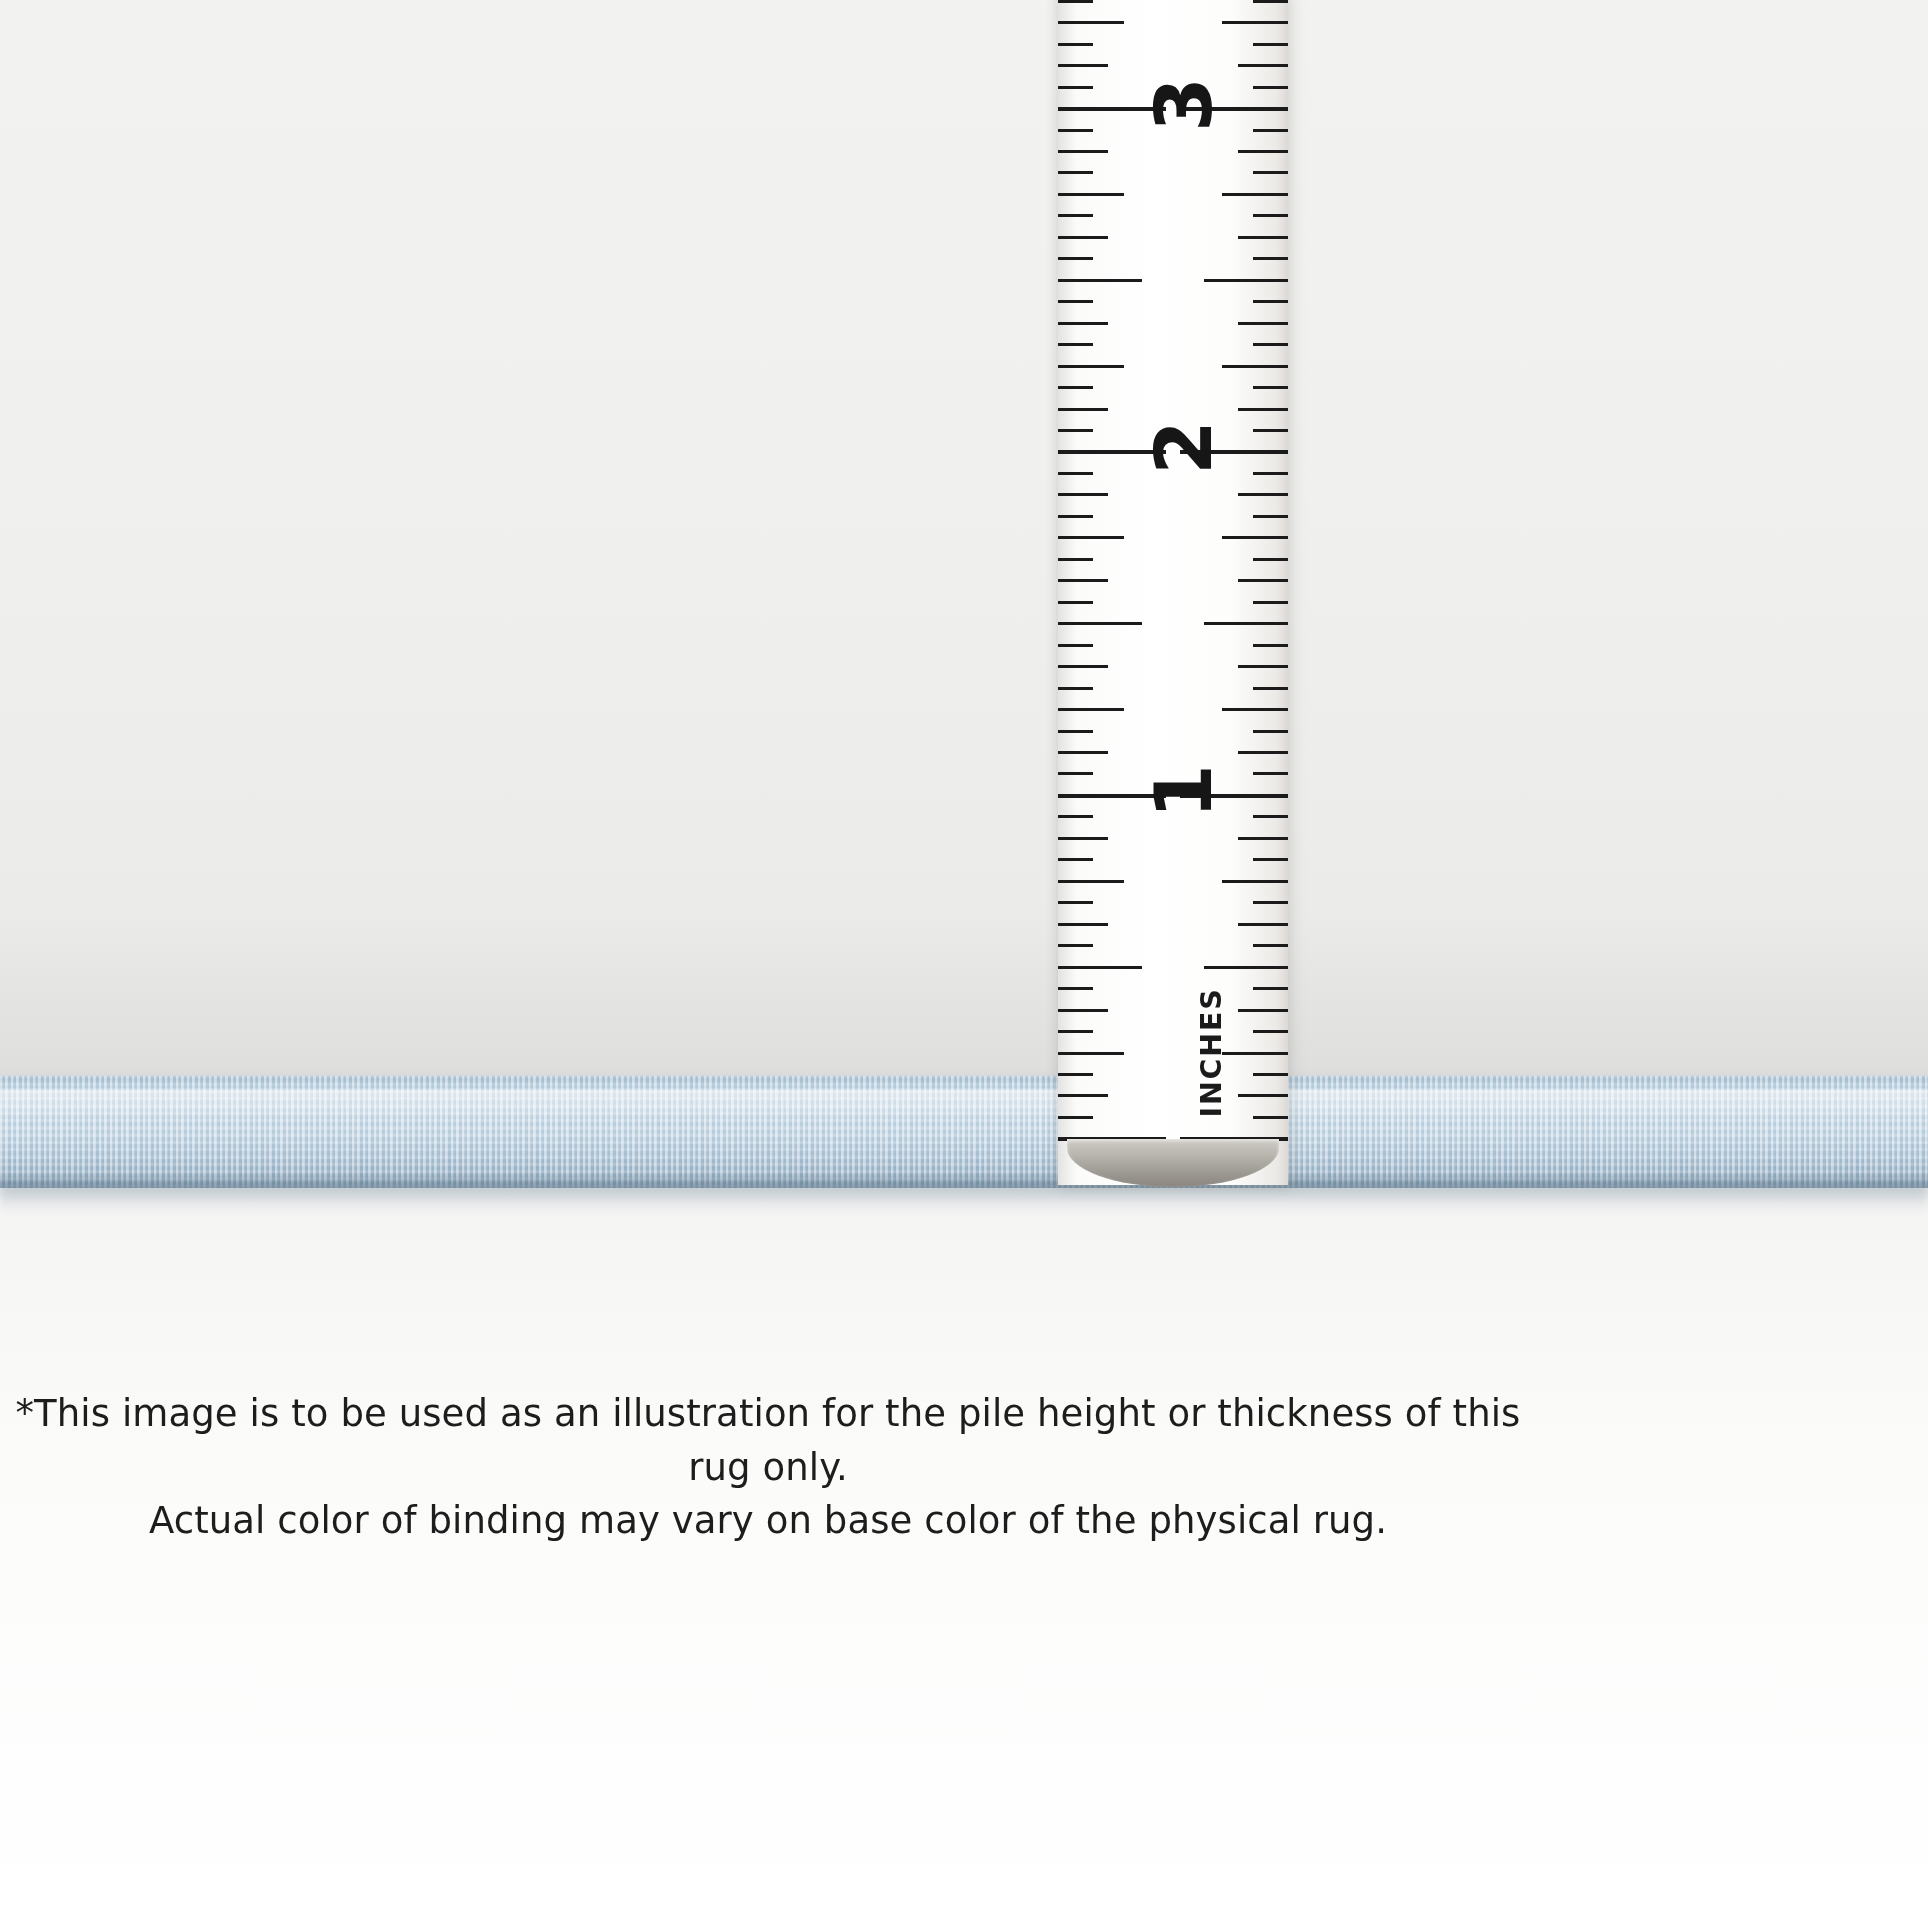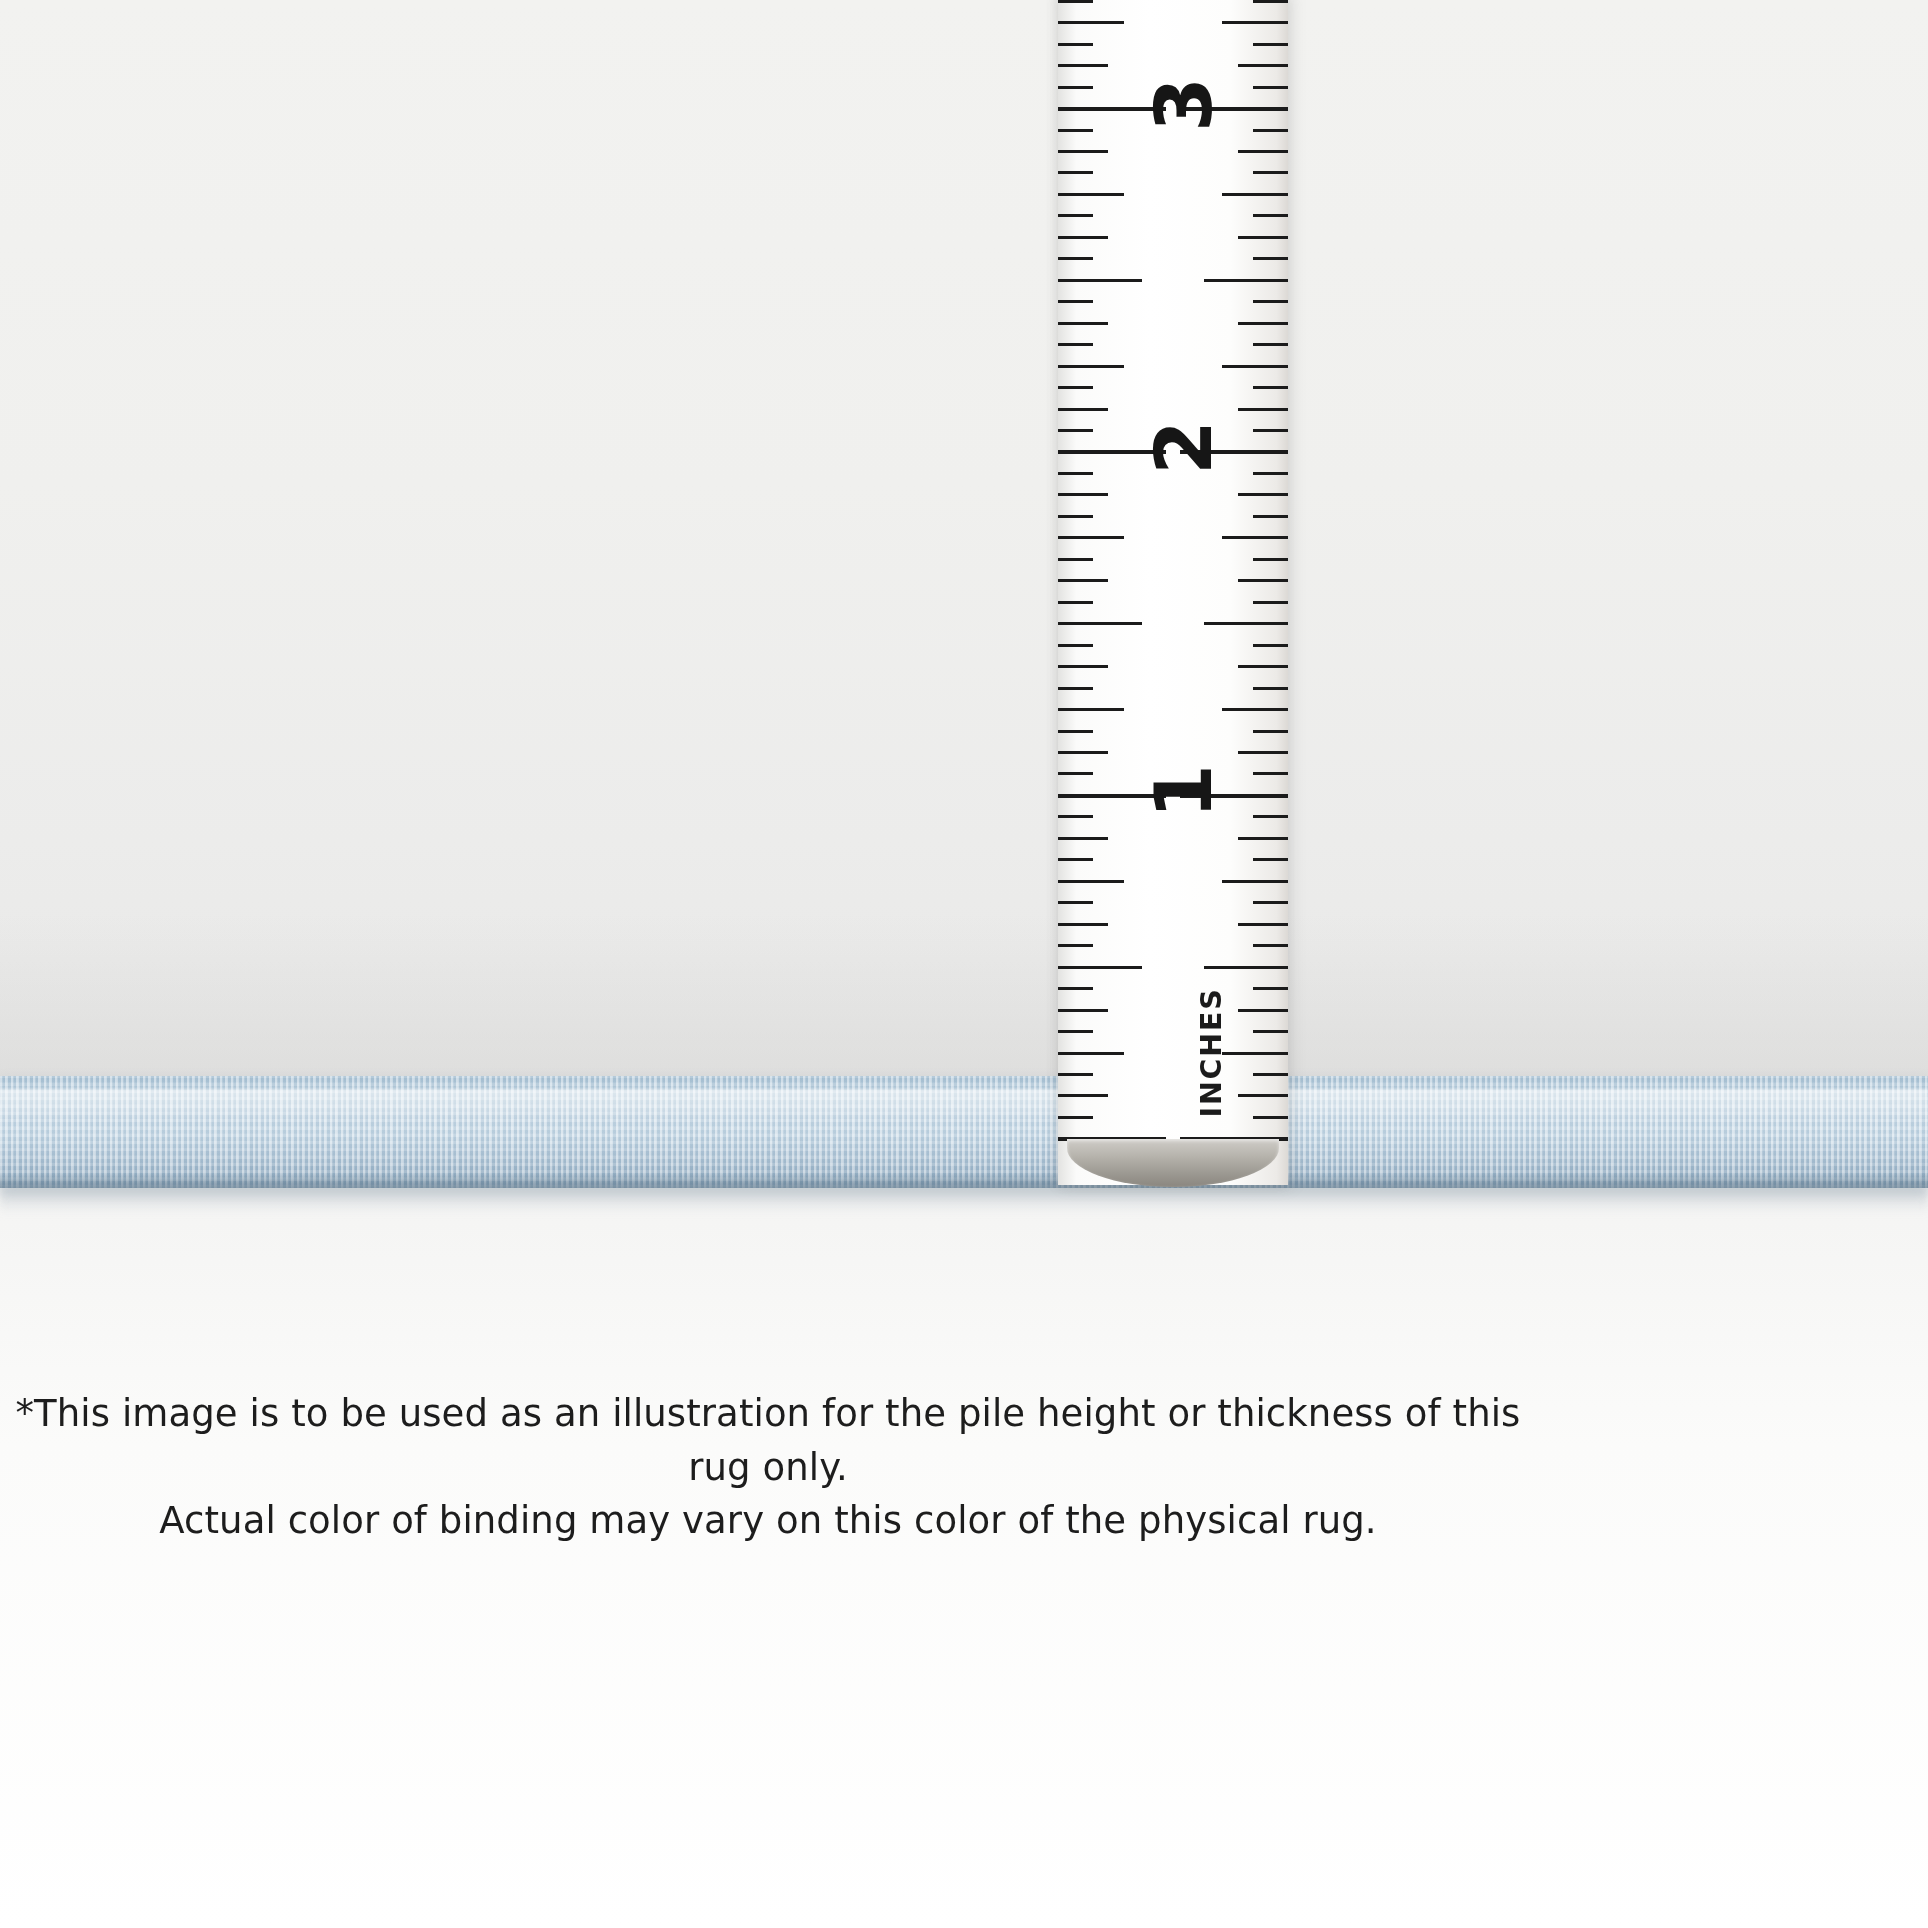--- a/index.html
+++ b/index.html
@@ -347,17 +347,17 @@
         <div class="inch-num" style="top: 70px;">3</div>
         <div class="inches-label" style="top: 1041px;">INCHES</div>
       </div>
   </div>
   <div class="ruler-tip">
     <div class="metal"></div>
   </div>
 
   <div class="caption">
     <span class="line">*This image is to be used as an illustration for the pile height or thickness of this rug only.</span>
-    <span class="line">Actual color of binding may vary on this color of the physical rug.</span>
+    <span class="line">Actual color of binding may vary on base color of the physical rug.</span>
   </div>
 
 </div>
 
 
 </body></html>

